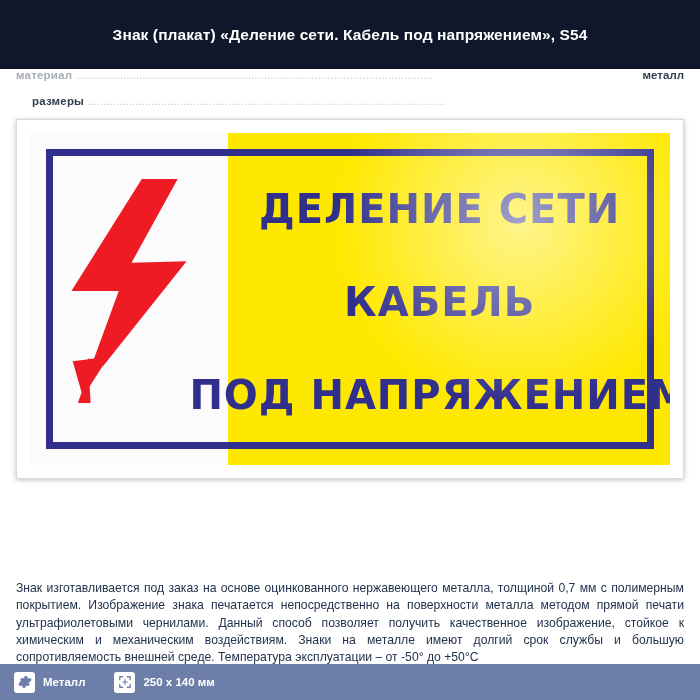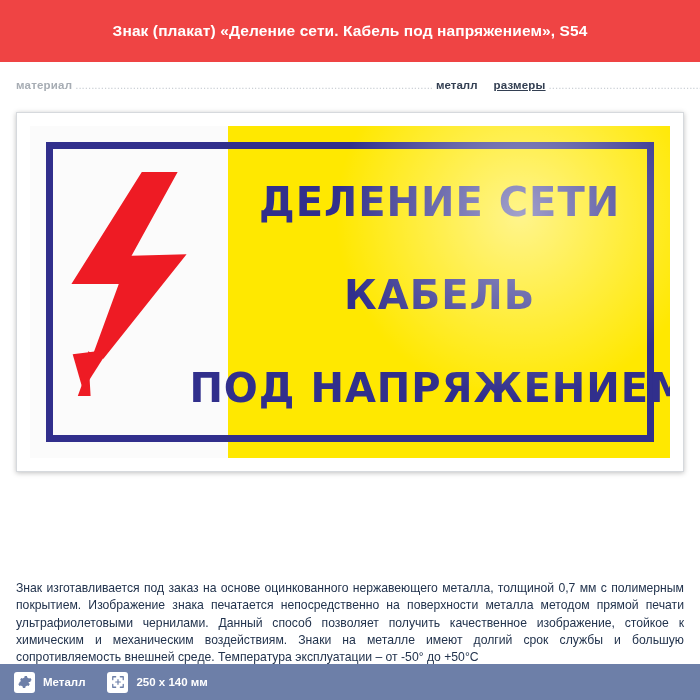--- a/index.html
+++ b/index.html
@@ -10,51 +10,51 @@
     overflow: hidden;
   }
   .page {
     position: relative;
     width: 700px; height: 700px;
     background: #ffffff;
   }
 
   
   .header {
-    height: 62px;
-    background: #ef4444;
+    height: 69px;
+    background: #0f172a;
     display: flex;
     align-items: center;
     justify-content: center;
     padding: 0 24px;
   }
   .header-title {
     color: #ffffff;
     font-size: 15.5px;
     font-weight: bold;
     text-align: center;
     letter-spacing: 0.1px;
   }
 
   
   .specs {
     height: 46px;
     display: flex;
-    align-items: center;
-    padding: 13px 16px;
+    padding: 0 16px;
     font-size: 11.5px;
     color: #9aa0a6;
     white-space: nowrap;
+    flex-direction: column;
   }
   .spec-label {
     color: #a7adb4;
     font-weight: bold;
     letter-spacing: 0.2px;
   }
-  .spec-label.dark { color: #333f52; text-decoration: underline; }
+  .spec-label.dark { color: #333f52; }
   .dots {
     flex: 1;
     overflow: hidden;
     color: #c9ced4;
     font-size: 11.5px;
     padding: 0 3px;
     letter-spacing: 0px;
   }
   .spec-val {
     color: #333f52;
@@ -168,21 +168,21 @@
     border-radius: 3px;
     display: flex;
     align-items: center;
     justify-content: center;
   }
   .chip-text {
     color: #ffffff;
     font-size: 11.5px;
     font-weight: bold;
   }
-  .chip.second { margin-left: 12px; }
+  .chip.second { margin-left: 19px; }
 </style>
 </head>
 <body>
 
 <div class="page">
 
   <div class="header">
     <div class="header-title">Знак (плакат) «Деление сети. Кабель под напряжением», S54</div>
   </div>
 

